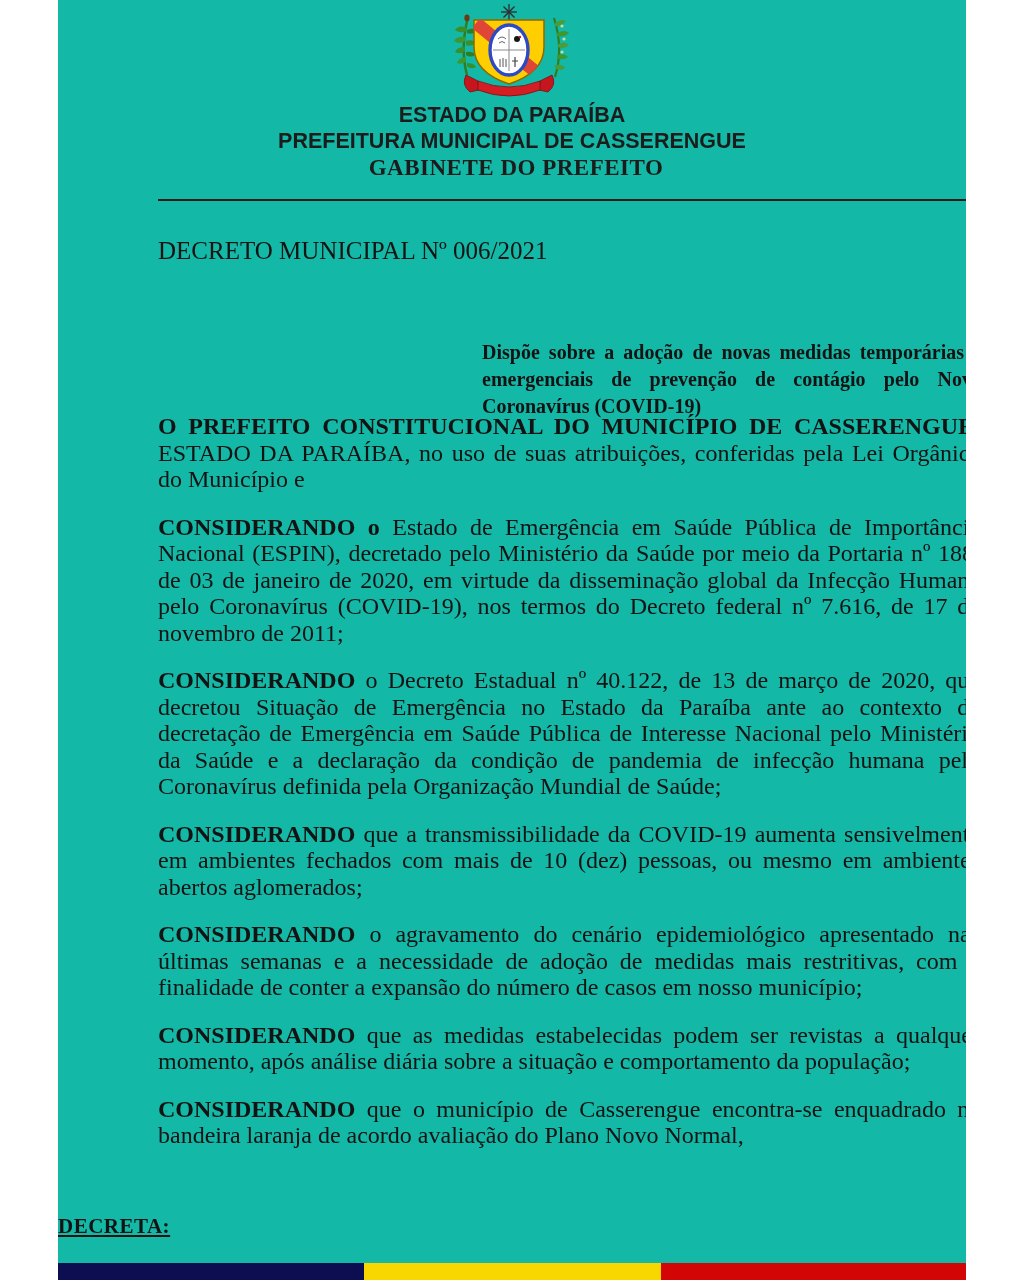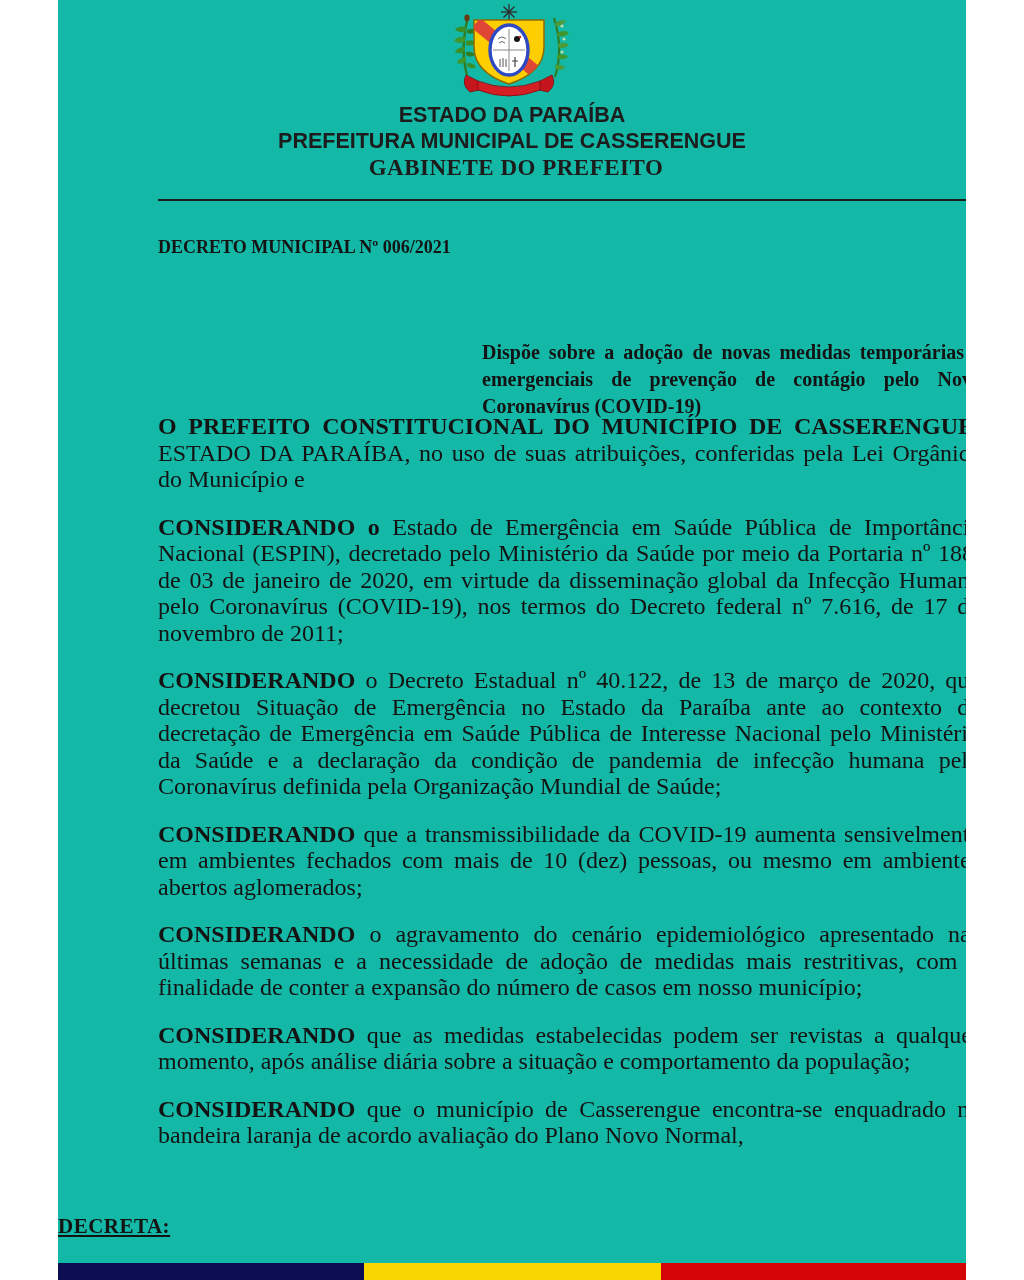--- a/index.html
+++ b/index.html
@@ -48,22 +48,22 @@
     top: 199px;
     left: 100px;
     width: 821px;
     height: 2px;
     background: #1b1b1b;
   }
   .decree-number {
     position: absolute;
     top: 237px;
     left: 100px;
-    font-weight: bold;
-    font-size: 18px;
+    font-weight: normal;
+    font-size: 25px;
   }
   .ementa {
     position: absolute;
     top: 297px;
     left: 424px;
     width: 500px;
     font-weight: bold;
     font-size: 20px;
     line-height: 27px;
     text-align: justify;

